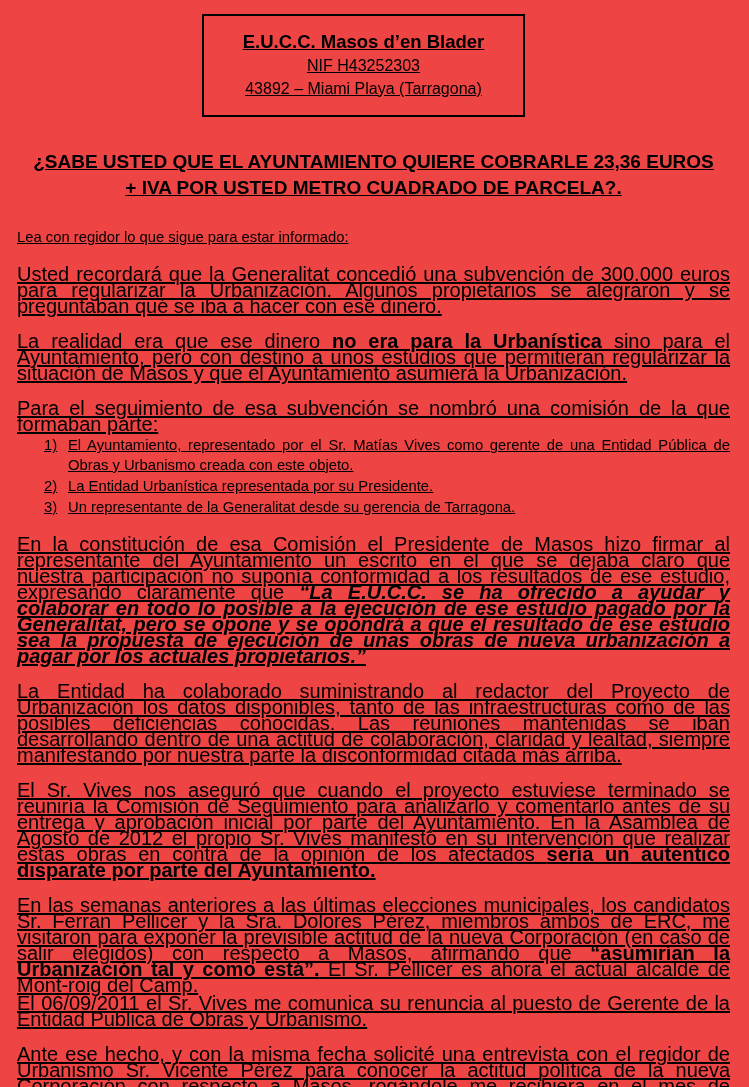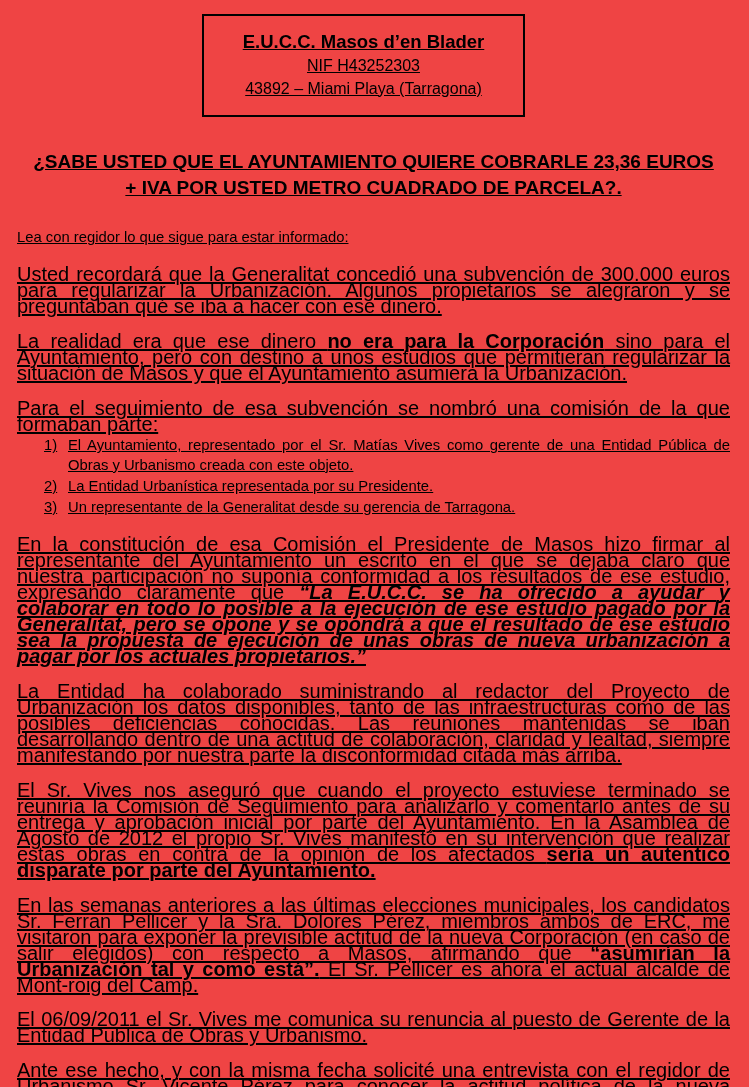--- a/index.html
+++ b/index.html
@@ -35,21 +35,21 @@
     margin: 27px 0 0 0;
     font-size: 14.8px;
     line-height: 19.3px;
   }
   .para {
     margin: 19px 0 0 0;
     font-size: 20px;
     line-height: 16px;
     text-align: justify;
   }
-  .para.tight { margin-top: 18px; }
+  .para.tight { margin-top: 2px; }
   .num-list { margin-top: 4px; }
   .list-item {
     display: flex;
     padding-left: 27px;
     font-size: 14.8px;
     line-height: 19.3px;
     margin-top: 2px;
   }
   .list-item .num { width: 15px; flex-shrink: 0; margin-right: 9px; }
   .list-item .li-text { flex: 1; text-align: justify; }
@@ -70,21 +70,21 @@
 
   <div class="title">
     <div>¿SABE USTED QUE EL AYUNTAMIENTO QUIERE COBRARLE 23,36 EUROS</div>
     <div>+ IVA POR USTED METRO CUADRADO DE PARCELA?.</div>
   </div>
 
   <p class="intro">Lea con regidor lo que sigue para estar informado:</p>
 
   <div id="body-content">
       <p class="para"><span class="seg-normal">Usted recordará que la Generalitat concedió una subvención de 300.000 euros para regularizar la Urbanización. Algunos propietarios se alegraron y se preguntaban qué se iba a hacer con ese dinero.</span></p>
-      <p class="para"><span class="seg-normal">La realidad era que ese dinero </span><span class="seg-bold">no era para la Corporación</span><span class="seg-normal"> sino para el Ayuntamiento, pero con destino a unos estudios que permitieran regularizar la situación de Masos y que el Ayuntamiento asumiera la Urbanización.</span></p>
+      <p class="para"><span class="seg-normal">La realidad era que ese dinero </span><span class="seg-bold">no era para la Urbanística</span><span class="seg-normal"> sino para el Ayuntamiento, pero con destino a unos estudios que permitieran regularizar la situación de Masos y que el Ayuntamiento asumiera la Urbanización.</span></p>
       <p class="para"><span class="seg-normal">Para el seguimiento de esa subvención se nombró una comisión de la que formaban parte:</span></p>
       <div class="num-list">
         <div class="list-item">
           <span class="num">1)</span>
           <span class="li-text">El Ayuntamiento, representado por el Sr. Matías Vives como gerente de una Entidad Pública de Obras y Urbanismo creada con este objeto.</span>
         </div>
         <div class="list-item">
           <span class="num">2)</span>
           <span class="li-text">La Entidad Urbanística representada por su Presidente.</span>
         </div>

